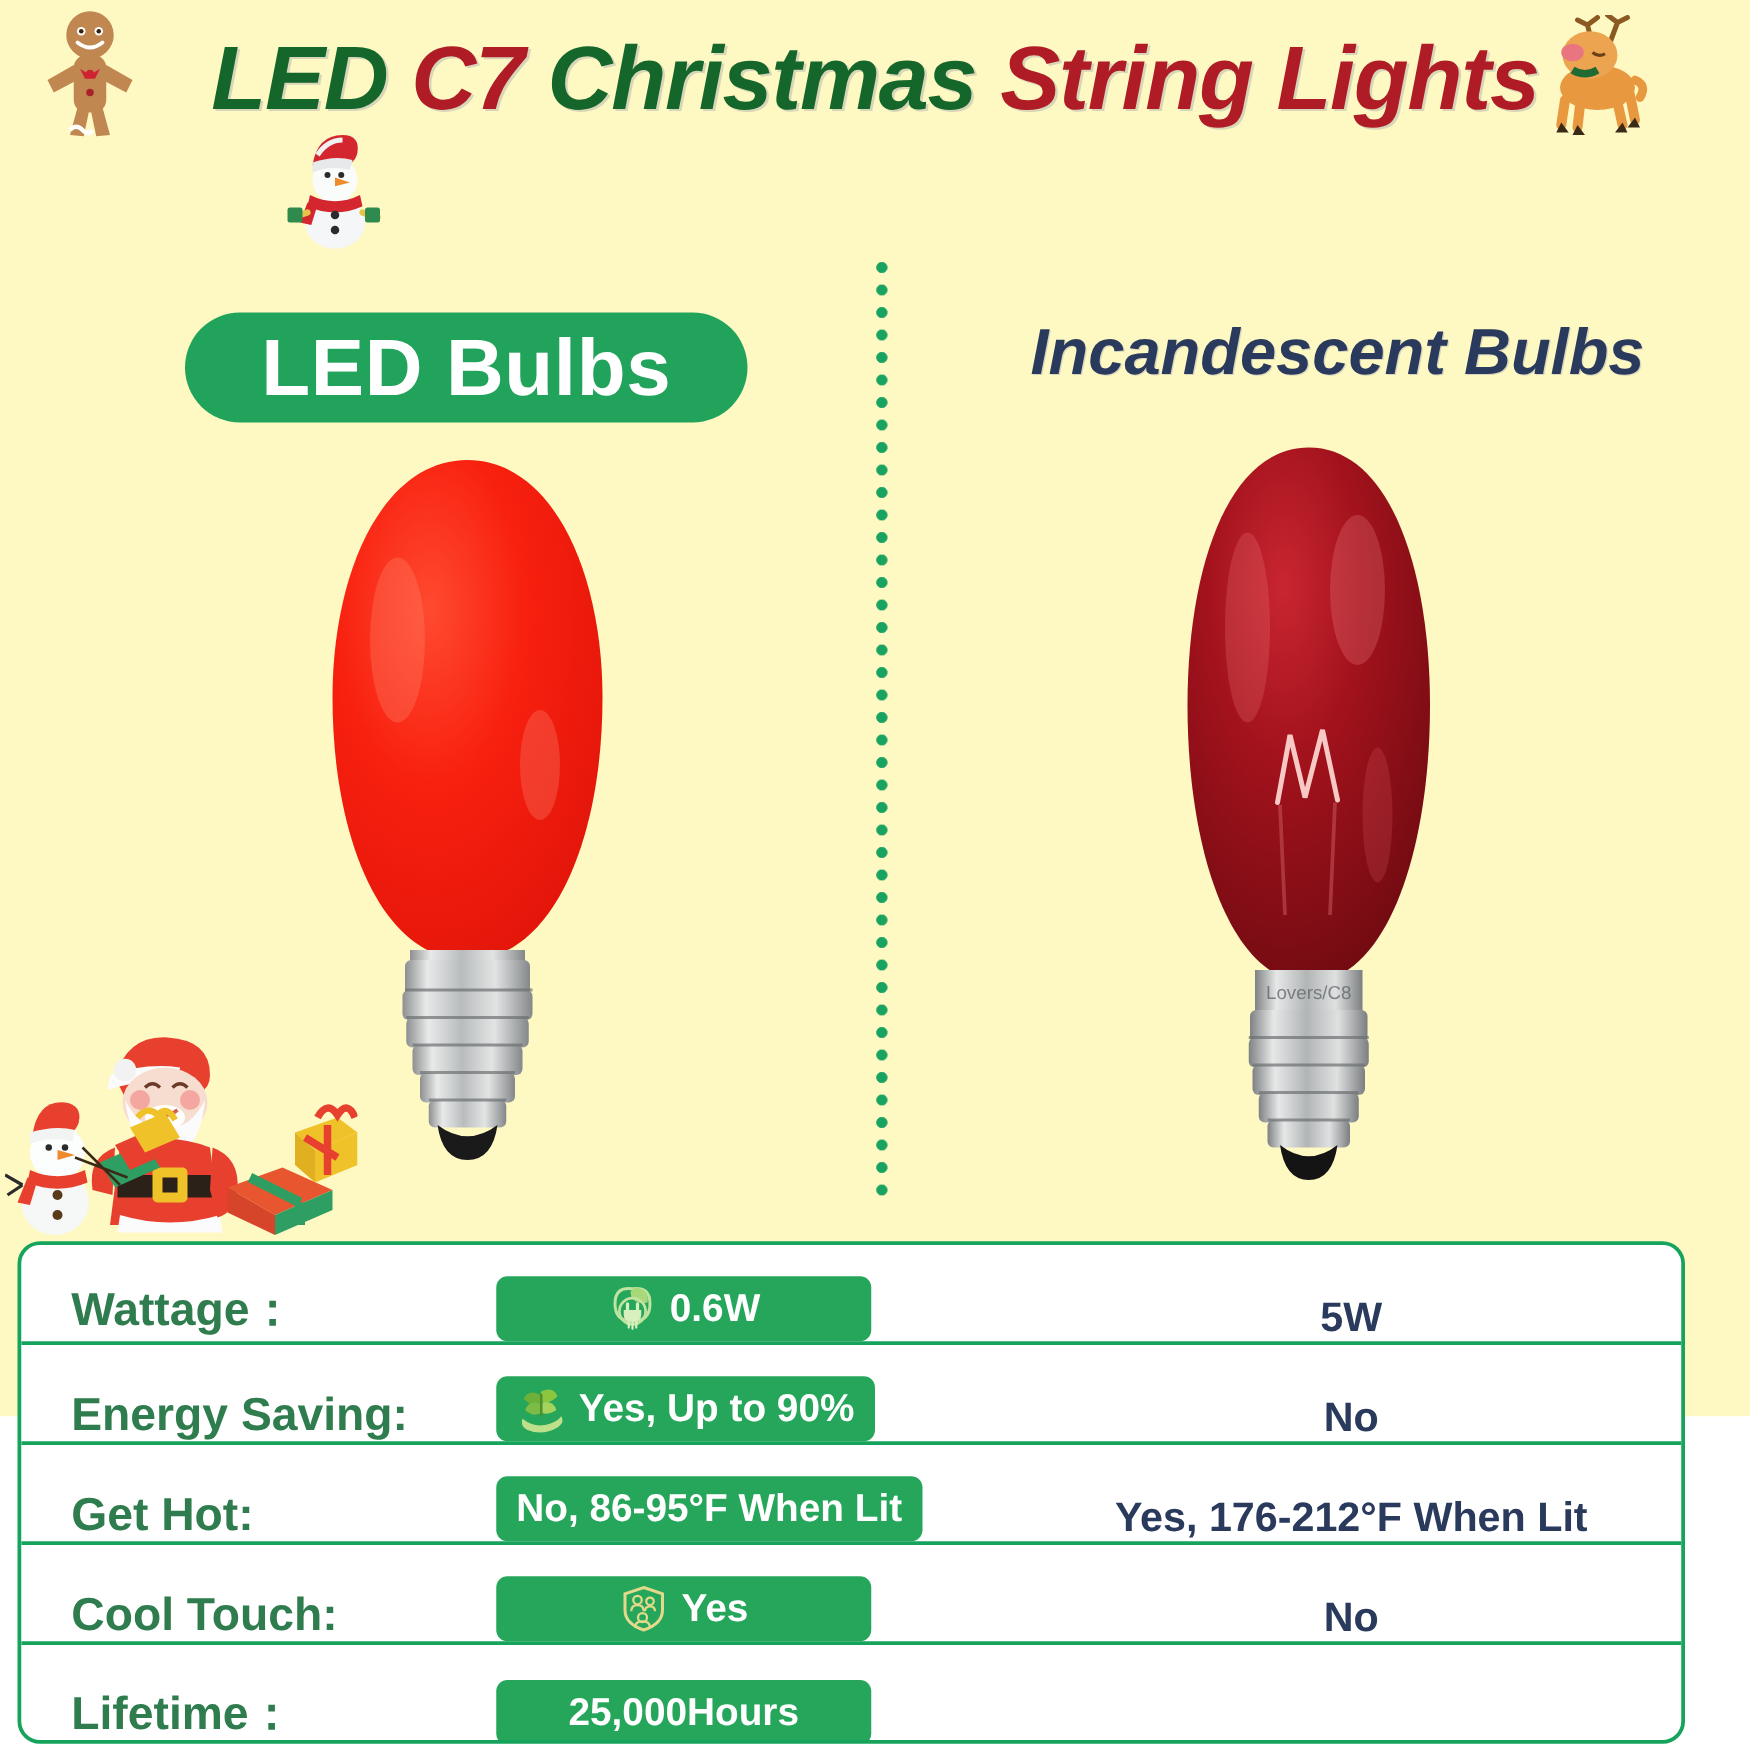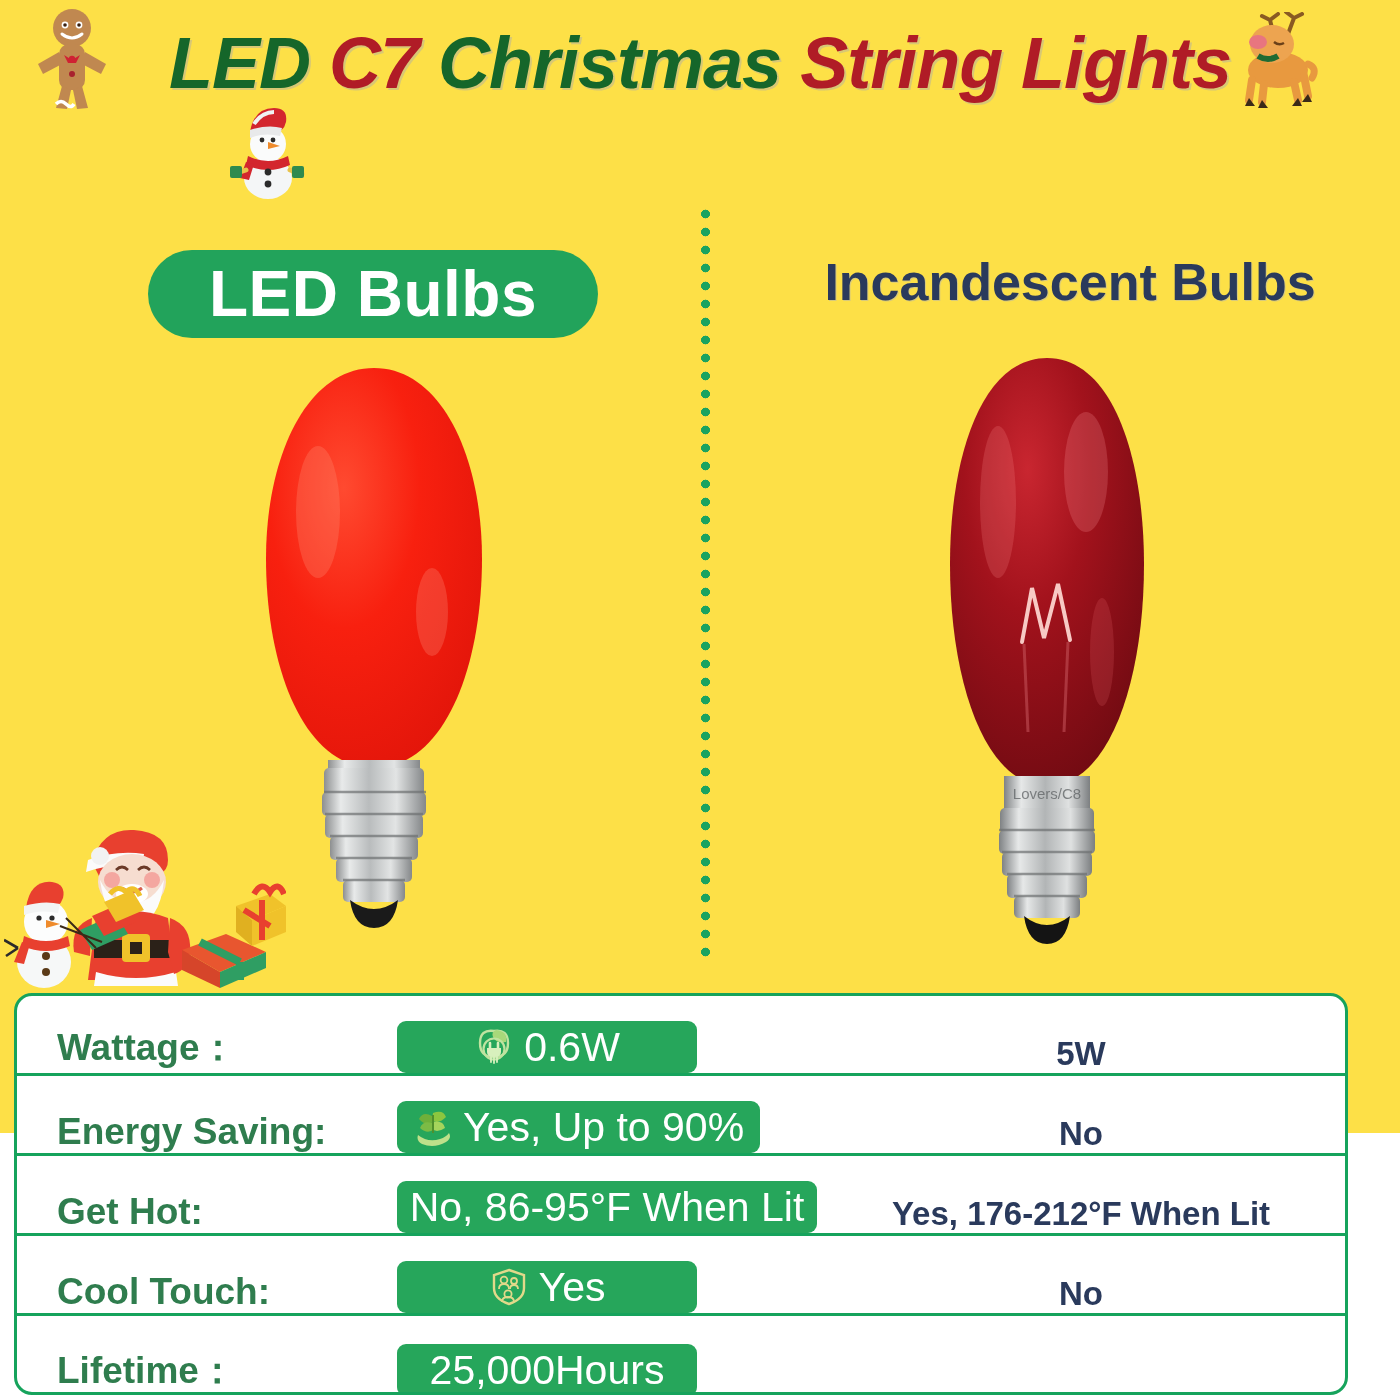--- a/index.html
+++ b/index.html
@@ -2,21 +2,21 @@
 <html><head>
 <meta charset="utf-8">
 <style>
   * { box-sizing: border-box; margin: 0; padding: 0; }
   html, body {
     width: 1400px; height: 1400px;
     background: #ffffff;
     font-family: "Liberation Sans", sans-serif;
     overflow: hidden;
   }
-  #page { position: relative; width: 1400px; height: 1133px; background:#fde047; }
+  #page { position: relative; width: 1400px; height: 1133px; background:#fef9c3; }
 
   
   .header { position:absolute; left:0; top:0; width:1400px; height:200px; }
   .title-line {
     position:absolute; width:100%; text-align:center;
     font-family:"Liberation Sans", sans-serif;
     font-weight:bold; font-style:italic;
     letter-spacing:-1px; white-space:nowrap;
     text-shadow: 2px 2px 0 rgba(170,170,170,0.45);
   }
@@ -42,20 +42,21 @@
   .led-pill span {
     color:#ffffff; font-size:64px; font-weight:bold;
     font-family:"Liberation Sans", sans-serif;
     letter-spacing:0.5px;
   }
   .inc-title {
     position:absolute; left:760px; top:252px; width:620px;
     text-align:center; color:#2a3a5c; font-size:52px;
     font-weight:bold; letter-spacing:0px;
     text-shadow: 1px 1px 0 rgba(180,180,180,0.5);
+    font-style: italic;
   }
 
   
   #divider {
     position:absolute; left:701px; top:205px;
     width:9px; height:755px;
     background-image: radial-gradient(circle, #1aa360 0 42%, rgba(0,0,0,0) 46%);
     background-size: 9px 18px;
     background-repeat: repeat-y;
   }
@@ -80,21 +81,21 @@
     white-space:nowrap;
   }
   .cell-led { width:420px; display:flex; align-items:center; }
   .badge {
     background:#26a65b; border-radius:9px;
     height:52px; min-width:300px;
     display:flex; align-items:center; justify-content:center;
     padding:0 16px; gap:10px;
   }
   .badge-text {
-    color:#ffffff; font-size:41px; font-weight:normal;
+    color:#ffffff; font-size:31px; font-weight:bold;
     white-space:nowrap; letter-spacing:0px;
   }
   .badge-icon { width:40px; height:40px; flex:none; display:flex; align-items:center; justify-content:center; }
   .cell-inc {
     flex:1; text-align:center;
     color:#2a3a5c; font-size:33px; font-weight:bold;
     white-space:nowrap;
   }
 </style>
 </head>

